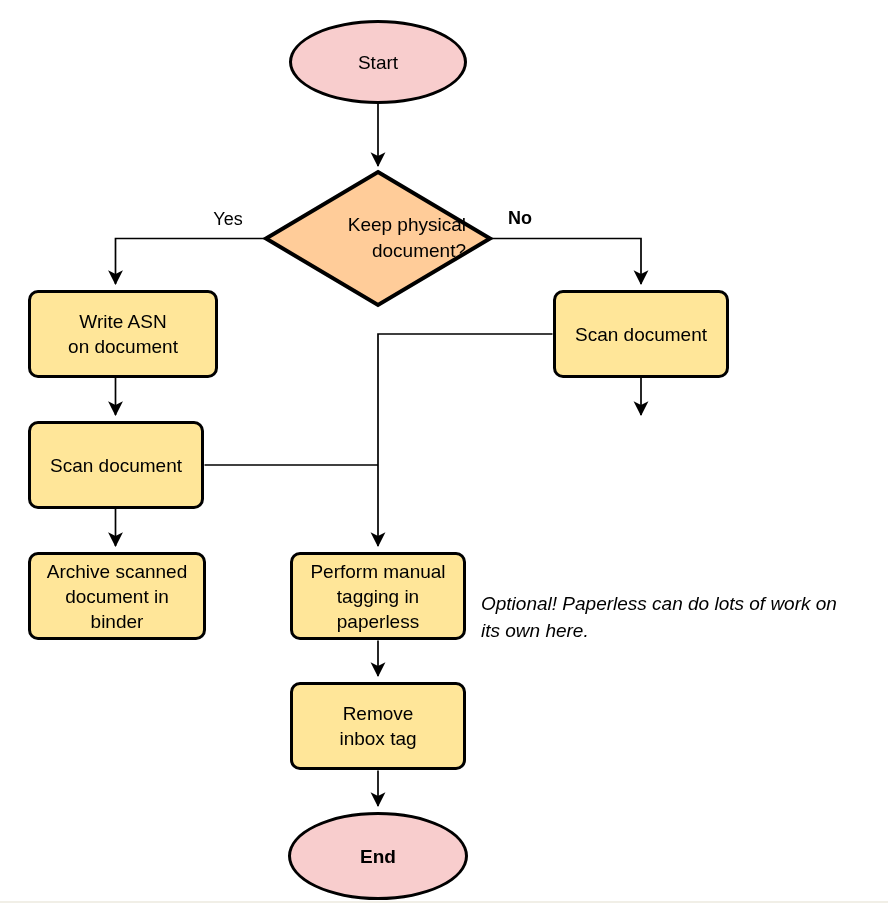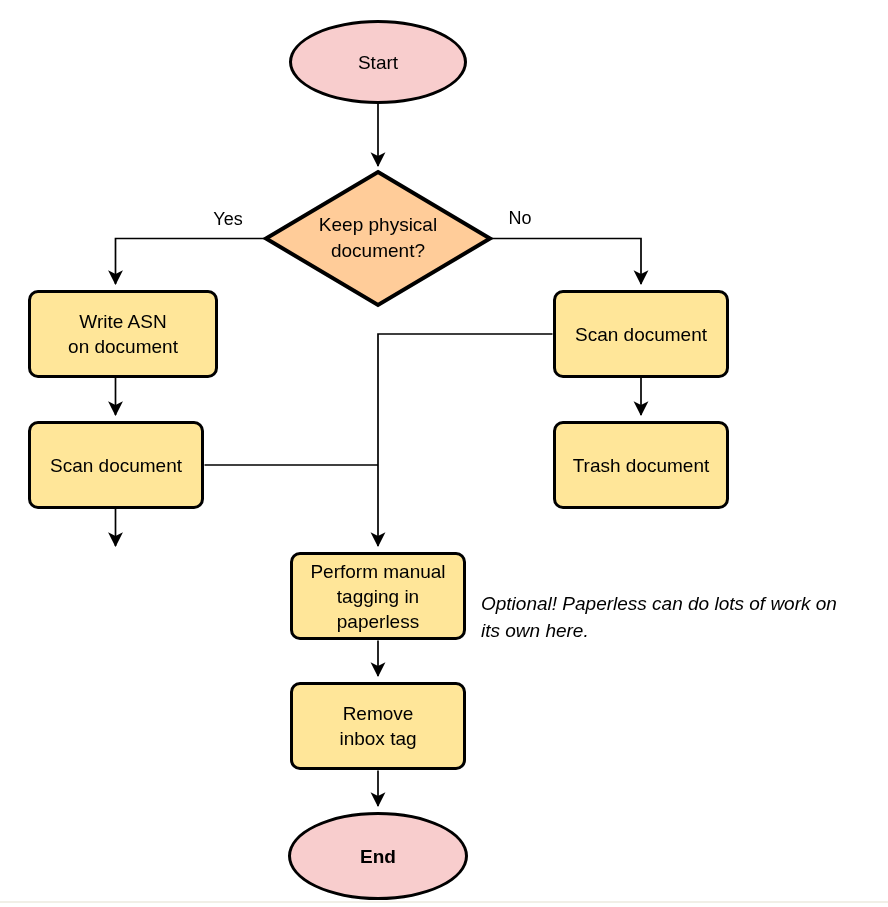--- a/index.html
+++ b/index.html
@@ -41,35 +41,35 @@
   .terminal {
     background: #F8CDCD;
     border: 3.5px solid #000;
     border-radius: 50%;
   }
 
   .decision-label {
     position: absolute;
     left: 290px; top: 212px;
     width: 176px;
-    text-align: center;
+    text-align: right;
     font-size: 19px;
     line-height: 26px;
     white-space: pre-line;
   }
 
   .edge-label {
     position: absolute;
     font-size: 18px;
     line-height: 20px;
     text-align: center;
     color: #000;
   }
   .edge-label.yes { left: 200px; top: 209px; width: 56px; }
-  .edge-label.no  { left: 496px; top: 208px; width: 48px; }
+  .edge-label.no  { left: 496px; top: 208px; width: 48px; font-weight: bold; }
 
   .note {
     position: absolute;
     left: 481px; top: 590px;
     width: 410px;
     font-style: italic;
     font-size: 19px;
     line-height: 27px;
     white-space: pre-line;
     color: #000;
@@ -128,24 +128,26 @@
 
   <div class="edge-label yes">Yes</div>
 
   <div class="edge-label no">No</div>
 
   <div class="node process n-write">Write ASN
 on document</div>
 
   <div class="node process n-scanleft">Scan document</div>
 
+  <div class="node process n-archive">Archive scanned
+document in
+binder</div>
 
   <div class="node process n-scanright">Scan document</div>
 
-  <div class="node process n-trash">Trash document</div>
 
   <div class="node process n-remove">Remove
 inbox tag</div>
 
   <div class="node process n-tagging">Perform manual
 tagging in
 paperless</div>
 
   <div class="node terminal n-end">End</div>
 

